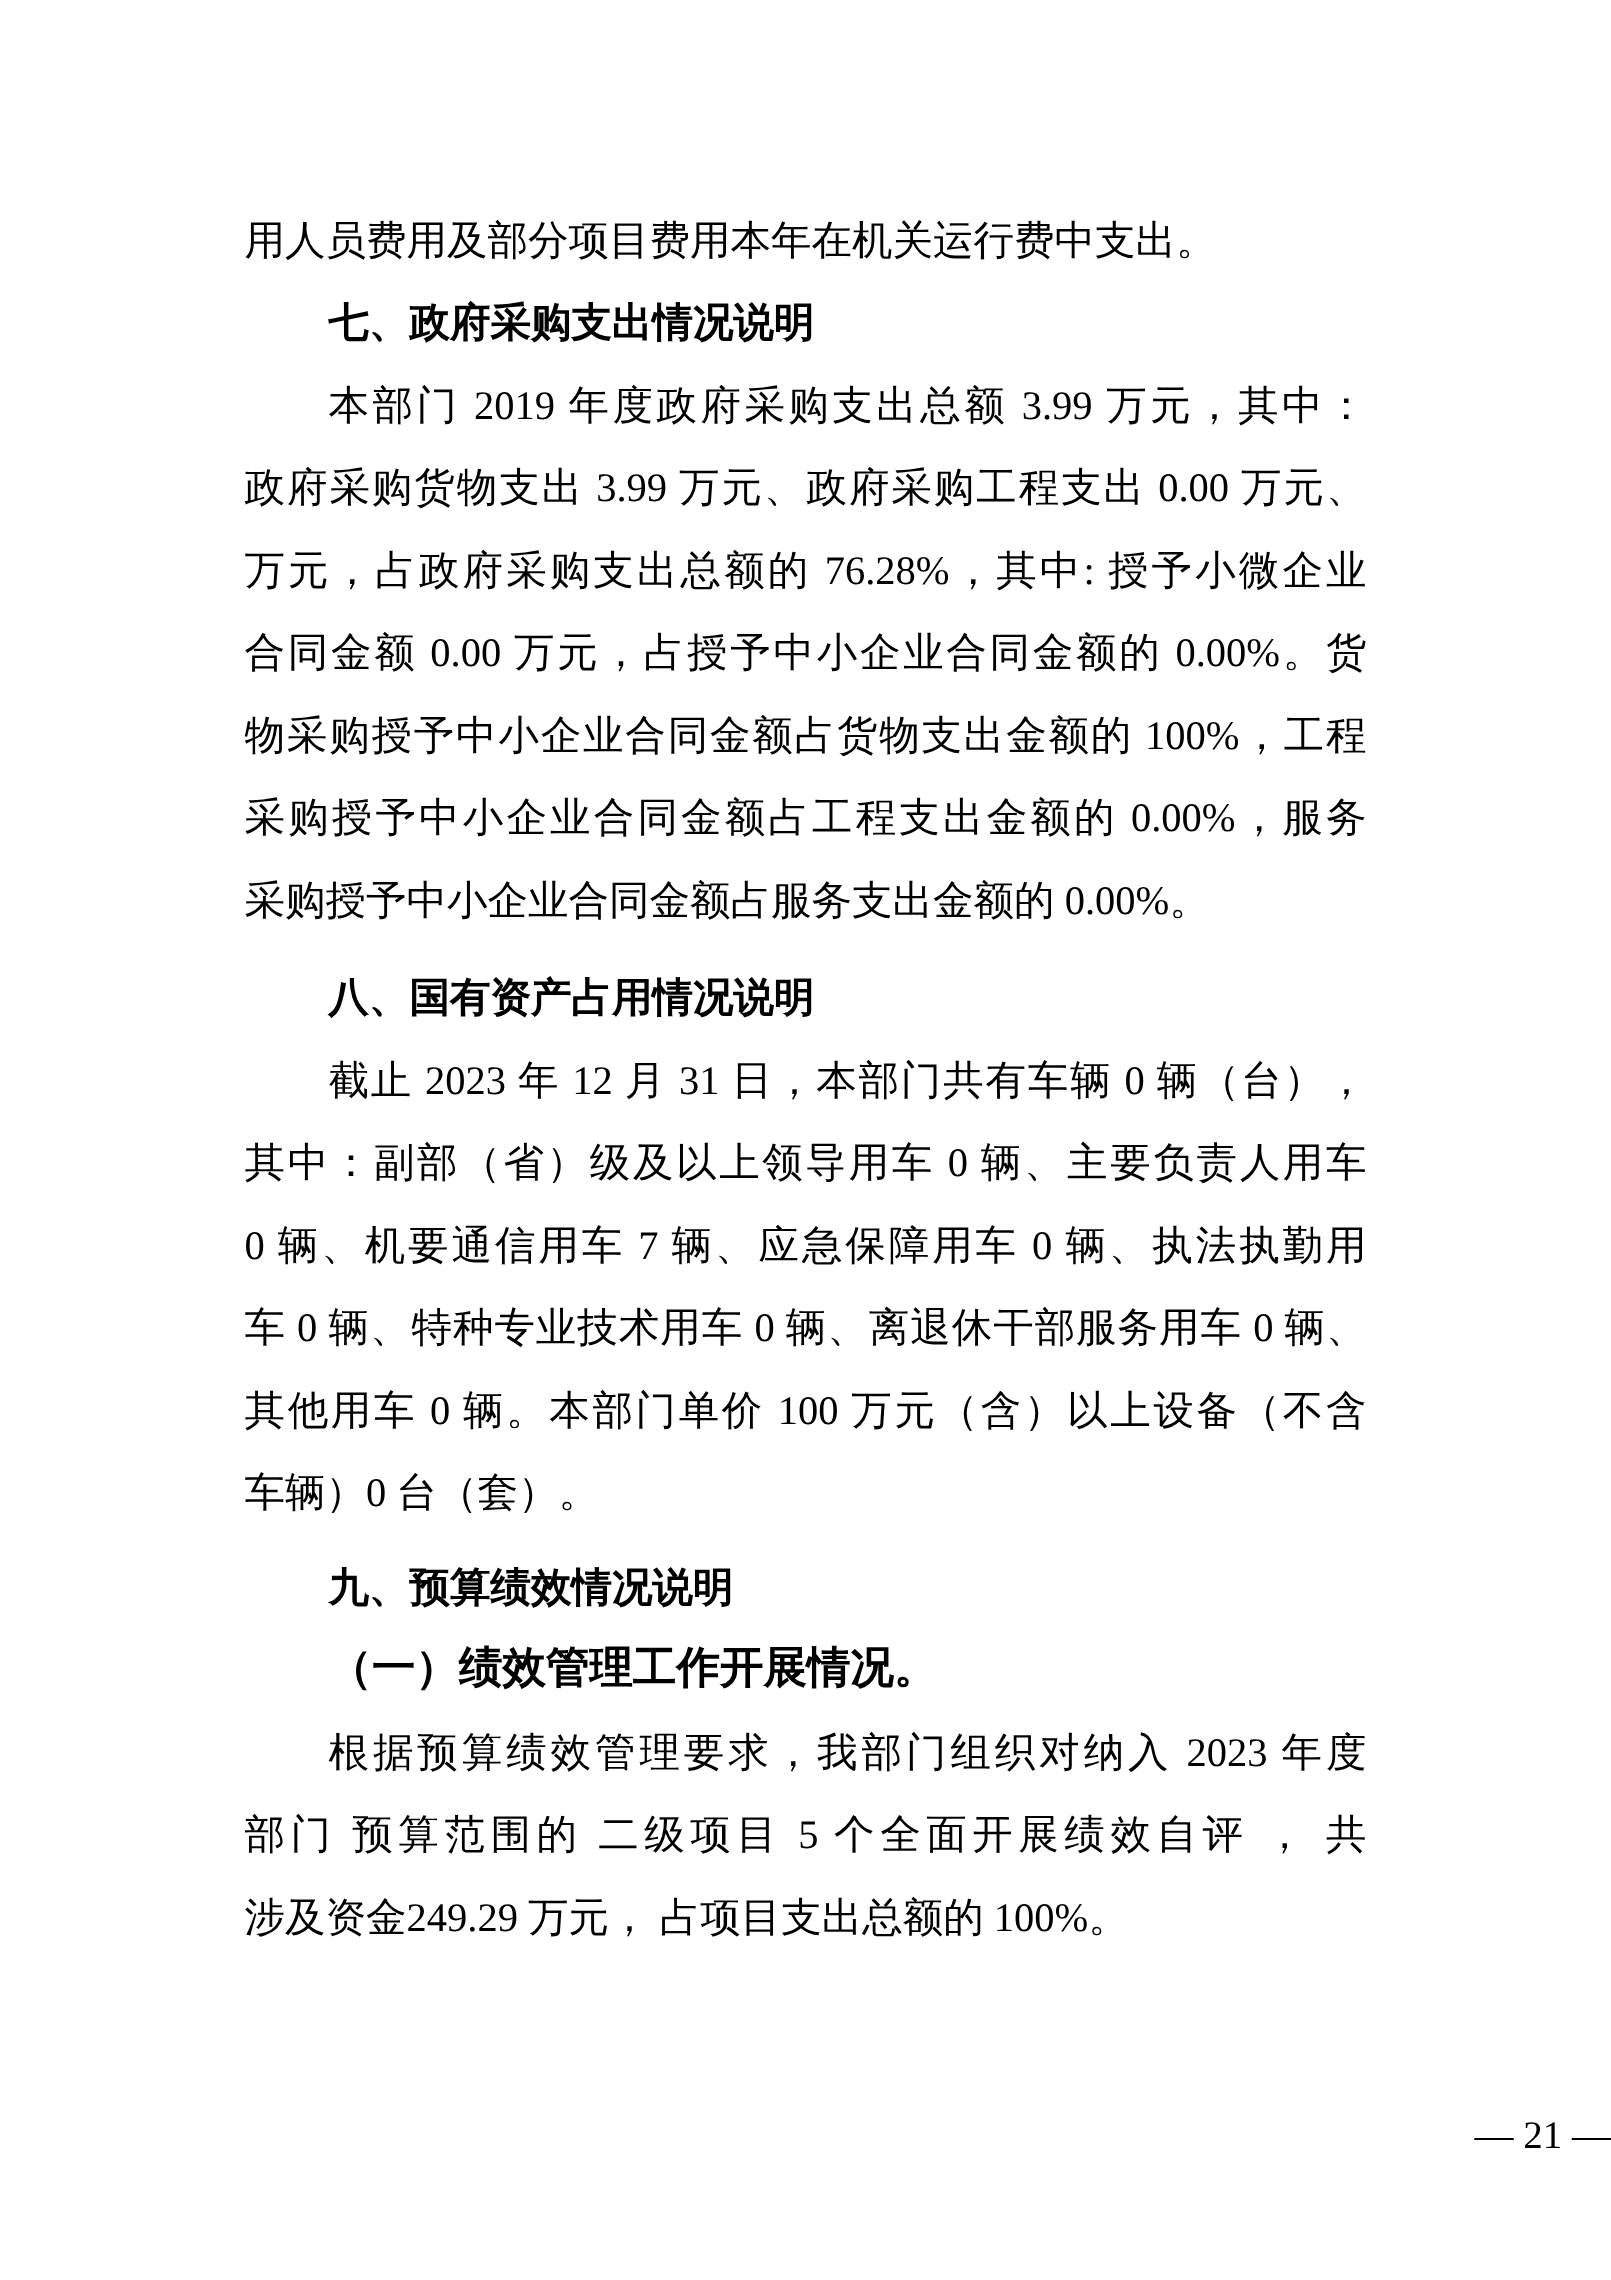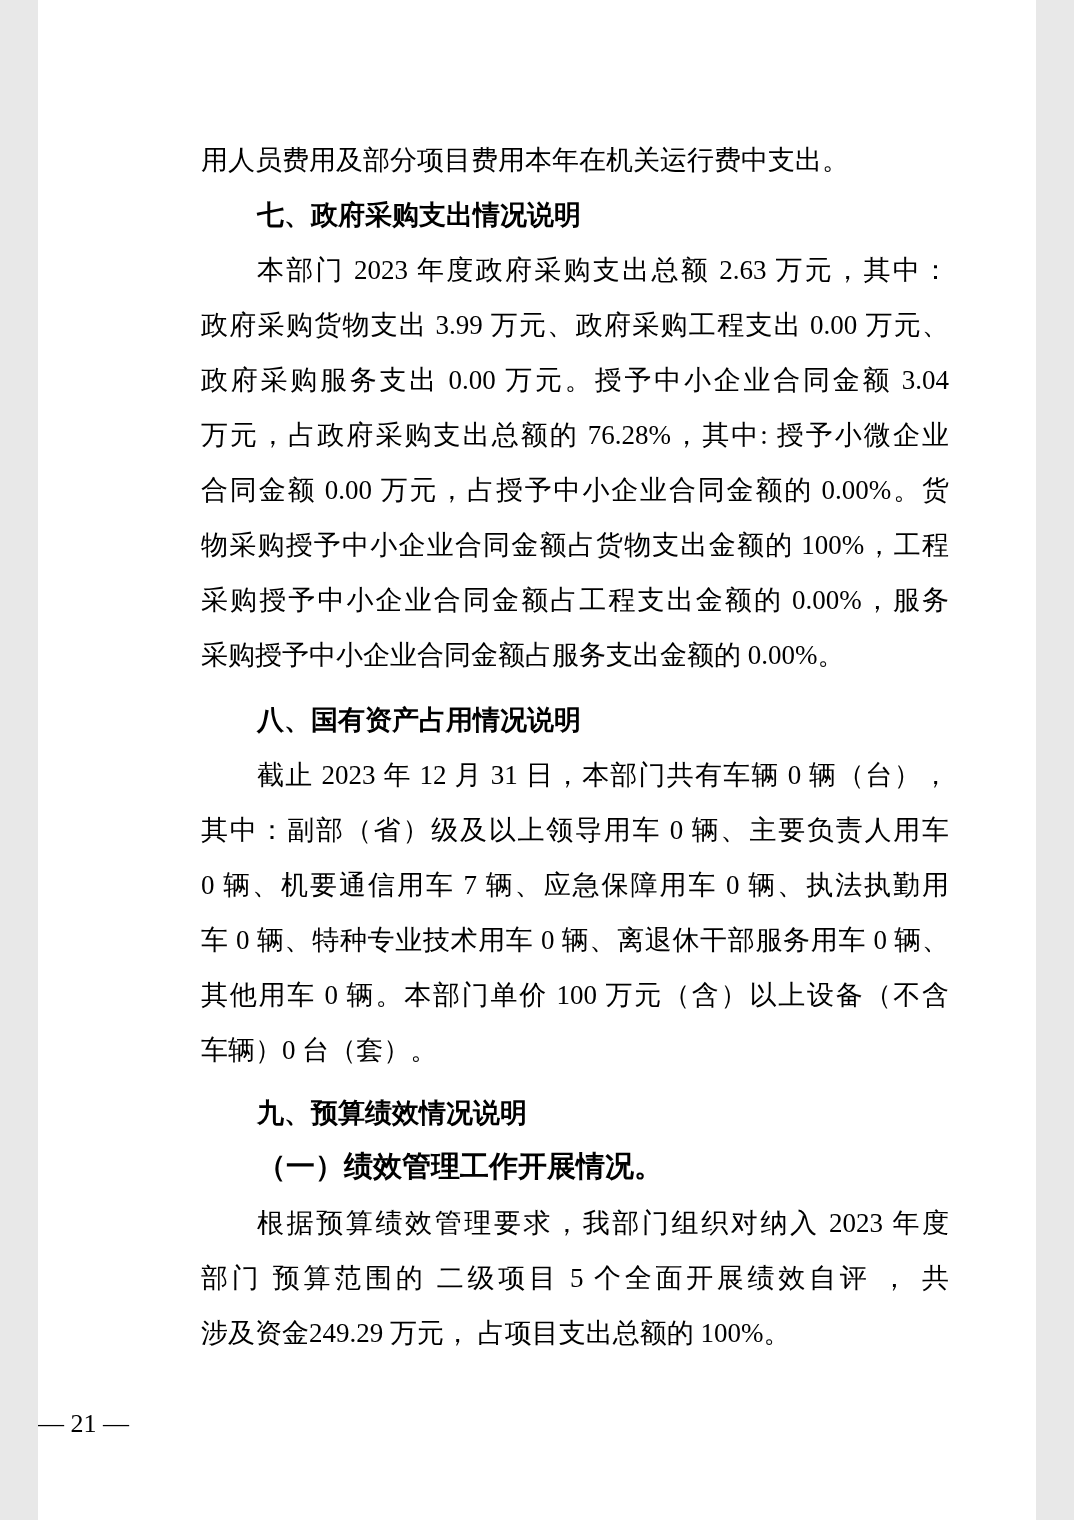--- a/index.html
+++ b/index.html
@@ -2,21 +2,21 @@
 <html><head>
 <meta charset="utf-8">
 <style>
   html, body {
     margin: 0;
     padding: 0;
     background: #e8e8e8;
   }
   .page {
     position: relative;
-    width: 998px;
+    width: 1074px;
     height: 1520px;
     margin: 0 auto;
     background: #ffffff;
     overflow: hidden;
     font-family: "Liberation Serif", "DejaVu Serif", serif;
     color: #000000;
   }
   .text-block {
     position: absolute;
     left: 163px;
@@ -49,36 +49,35 @@
   }
   .justify {
     text-align: justify;
     text-align-last: justify;
   }
   .page-number {
     position: absolute;
     left: 0;
     top: 1408px;
     width: 100%;
-    text-align: left;
+    text-align: right;
     font-size: 26px;
     line-height: 32px;
     font-family: "Liberation Serif", "DejaVu Serif", serif;
   }
 </style>
 </head>
 <body>
 
 <div class="page">
   <div class="text-block">
       <div class="line body">用人员费用及部分项目费用本年在机关运行费中支出。</div>
       <div class="line heading indent">七、政府采购支出情况说明</div>
-      <div class="line body indent justify">本部门 2023 年度政府采购支出总额 2.63 万元，其中：</div>
+      <div class="line body indent justify">本部门 2019 年度政府采购支出总额 3.99 万元，其中：</div>
       <div class="line body justify">政府采购货物支出 3.99 万元、政府采购工程支出 0.00 万元、</div>
-      <div class="line body justify">政府采购服务支出 0.00 万元。授予中小企业合同金额 3.04</div>
       <div class="line body justify">万元，占政府采购支出总额的 76.28%，其中: 授予小微企业</div>
       <div class="line body justify">合同金额 0.00 万元，占授予中小企业合同金额的 0.00%。货</div>
       <div class="line body justify">物采购授予中小企业合同金额占货物支出金额的 100%，工程</div>
       <div class="line body justify">采购授予中小企业合同金额占工程支出金额的 0.00%，服务</div>
       <div class="line body">采购授予中小企业合同金额占服务支出金额的 0.00%。</div>
       <div class="line heading indent" style="margin-top: 10px;">八、国有资产占用情况说明</div>
       <div class="line body indent justify">截止 2023 年 12 月 31 日，本部门共有车辆 0 辆（台），</div>
       <div class="line body justify">其中：副部（省）级及以上领导用车 0 辆、主要负责人用车</div>
       <div class="line body justify">0 辆、机要通信用车 7 辆、应急保障用车 0 辆、执法执勤用</div>
       <div class="line body justify">车 0 辆、特种专业技术用车 0 辆、离退休干部服务用车 0 辆、</div>

